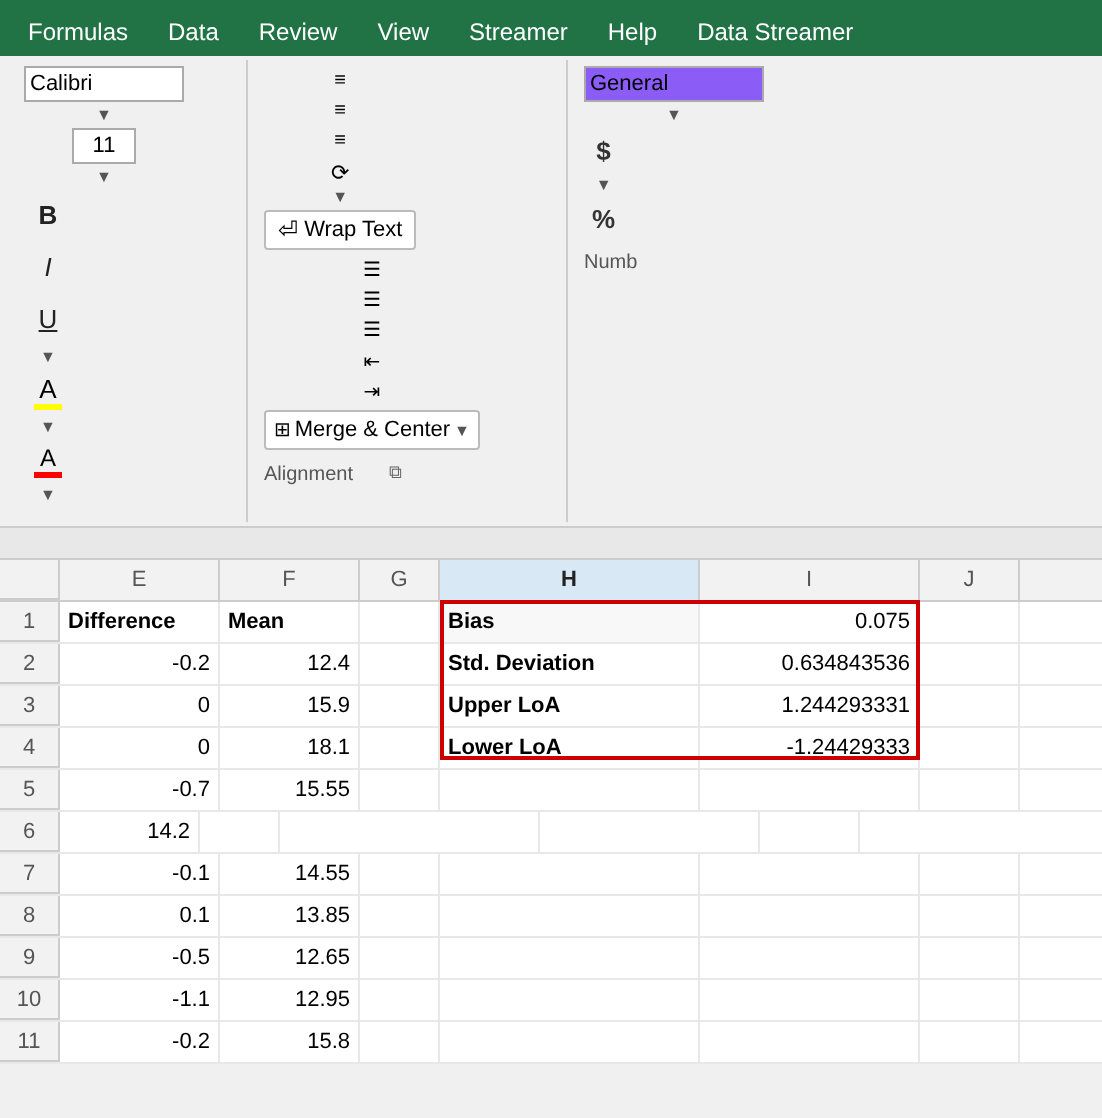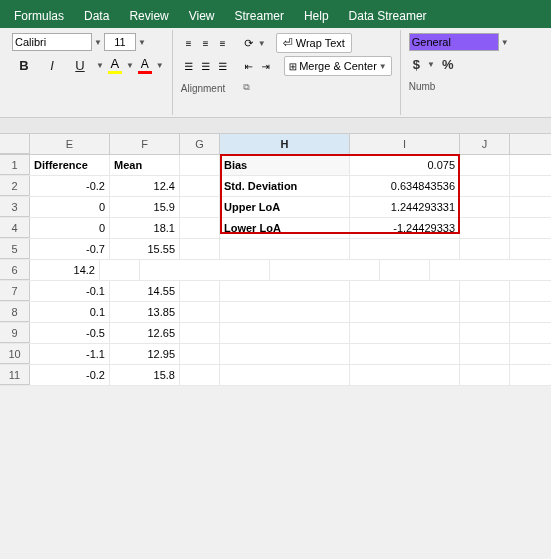--- a/index.html
+++ b/index.html
@@ -62,21 +62,21 @@
       font-size: 10px;
       color: #555;
       margin-top: auto;
       padding-top: 4px;
       align-self: center;
       padding-bottom: 2px;
     }
 
     .ribbon-row {
       display: flex;
-      flex-direction: row;
+      flex-direction: column;
       align-items: center;
       gap: 2px;
       margin: 1px 0;
     }
 
     .ribbon-btn {
       display: flex;
       flex-direction: column;
       align-items: center;
       justify-content: center;

